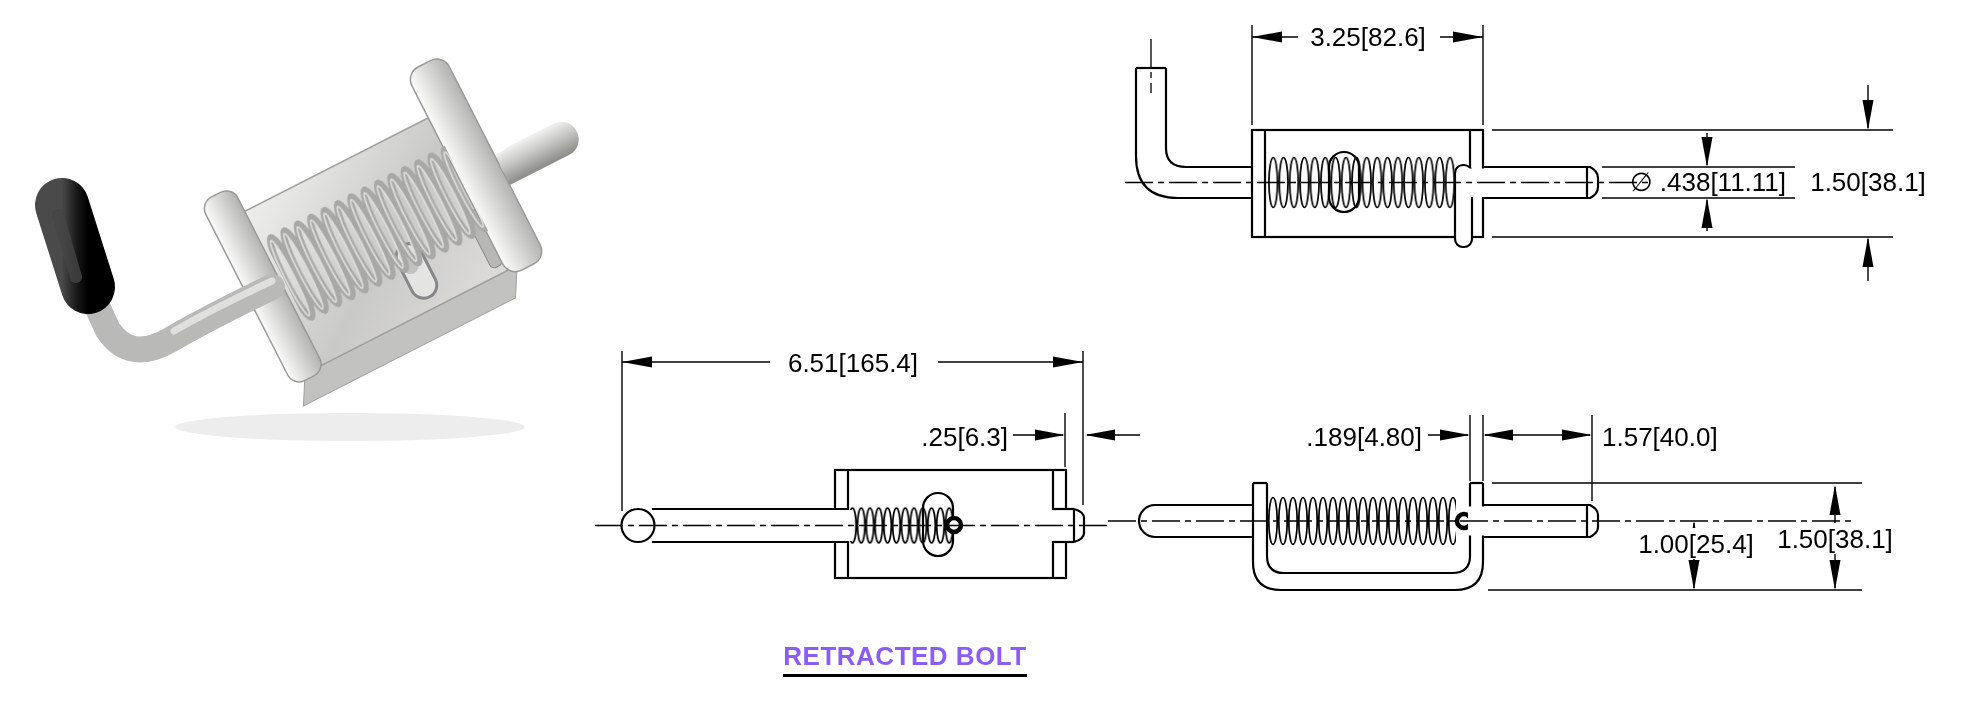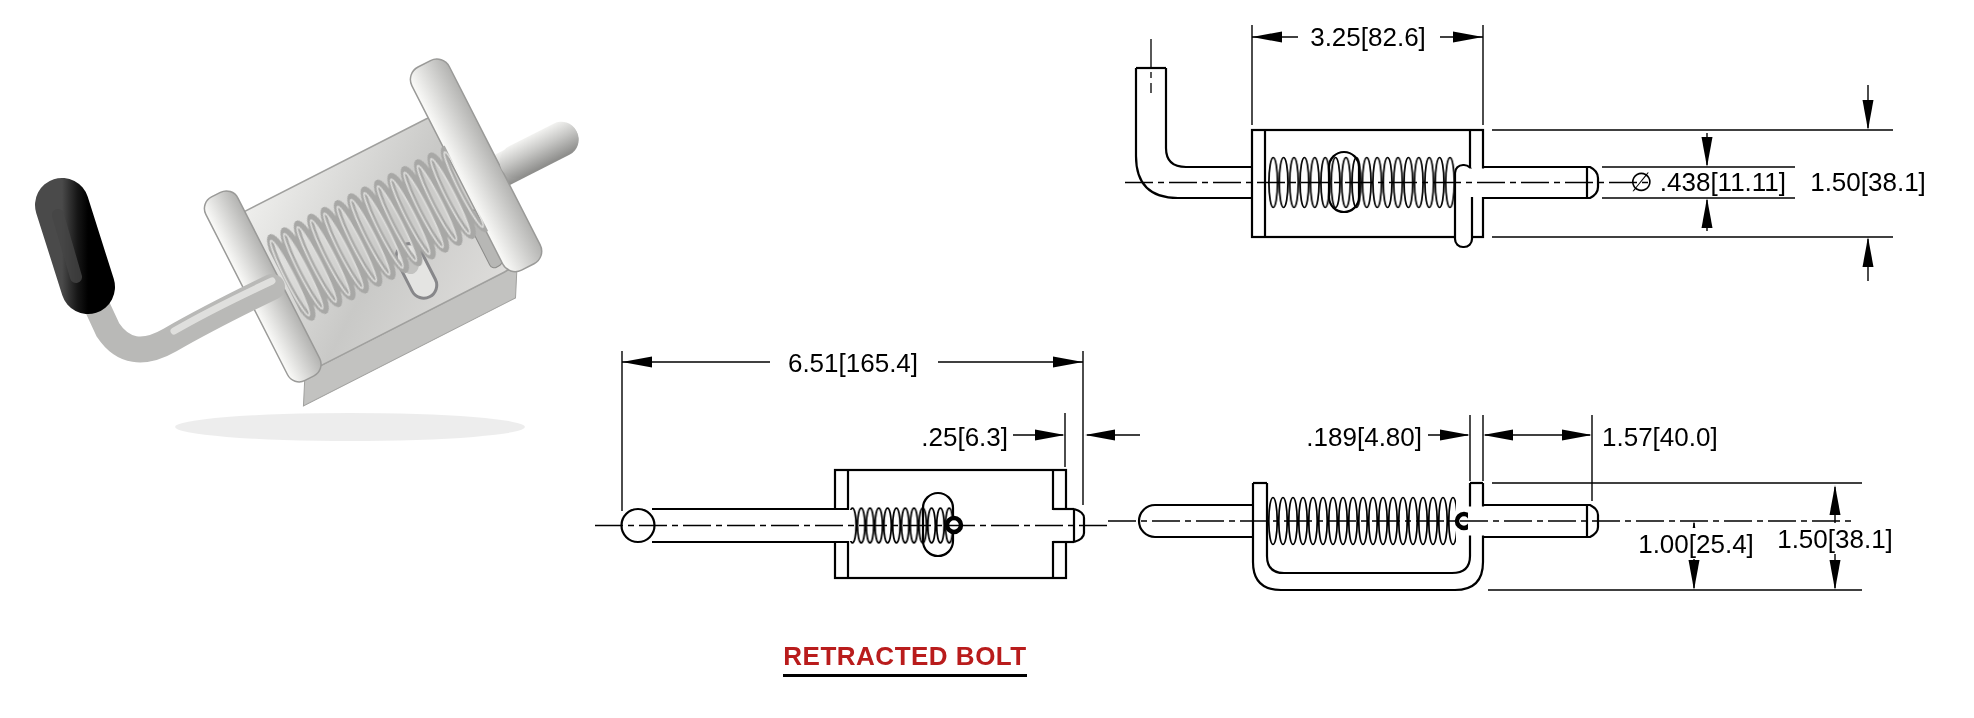--- a/index.html
+++ b/index.html
@@ -6,21 +6,21 @@
   #canvas{position:relative;width:1974px;height:718px;background:#ffffff;overflow:hidden;
           font-family:"Liberation Sans",sans-serif;margin-top:15px;}
   #draw{position:absolute;left:0;top:0;}
   .ol{stroke:#000;stroke-width:2.2;fill:none;}
   .thin{stroke:#000;stroke-width:1.4;fill:none;}
   .cl{stroke:#000;stroke-width:1.3;fill:none;stroke-dasharray:28 5 6 5;}
   .ar{fill:#000;stroke:none;}
   .wh{fill:#fff;stroke:none;}
   text.dim{font:26px "Liberation Sans",sans-serif;fill:#000;}
   .view-title{position:absolute;top:626px;text-align:center;
-              font:700 26px "Liberation Sans",sans-serif;letter-spacing:.5px;color:#b91c1c;}
+              font:700 26px "Liberation Sans",sans-serif;letter-spacing:.5px;color:#8b5cf6;}
   .view-title span{border-bottom:3px solid #000;padding-bottom:3px;}
 </style>
 </head>
 <body>
 
 <div id="canvas">
 
 <svg id="draw" width="1974" height="718" viewBox="0 0 1974 718">
   <defs>
     <linearGradient id="gRod" x1="0" y1="0" x2="0" y2="1">

